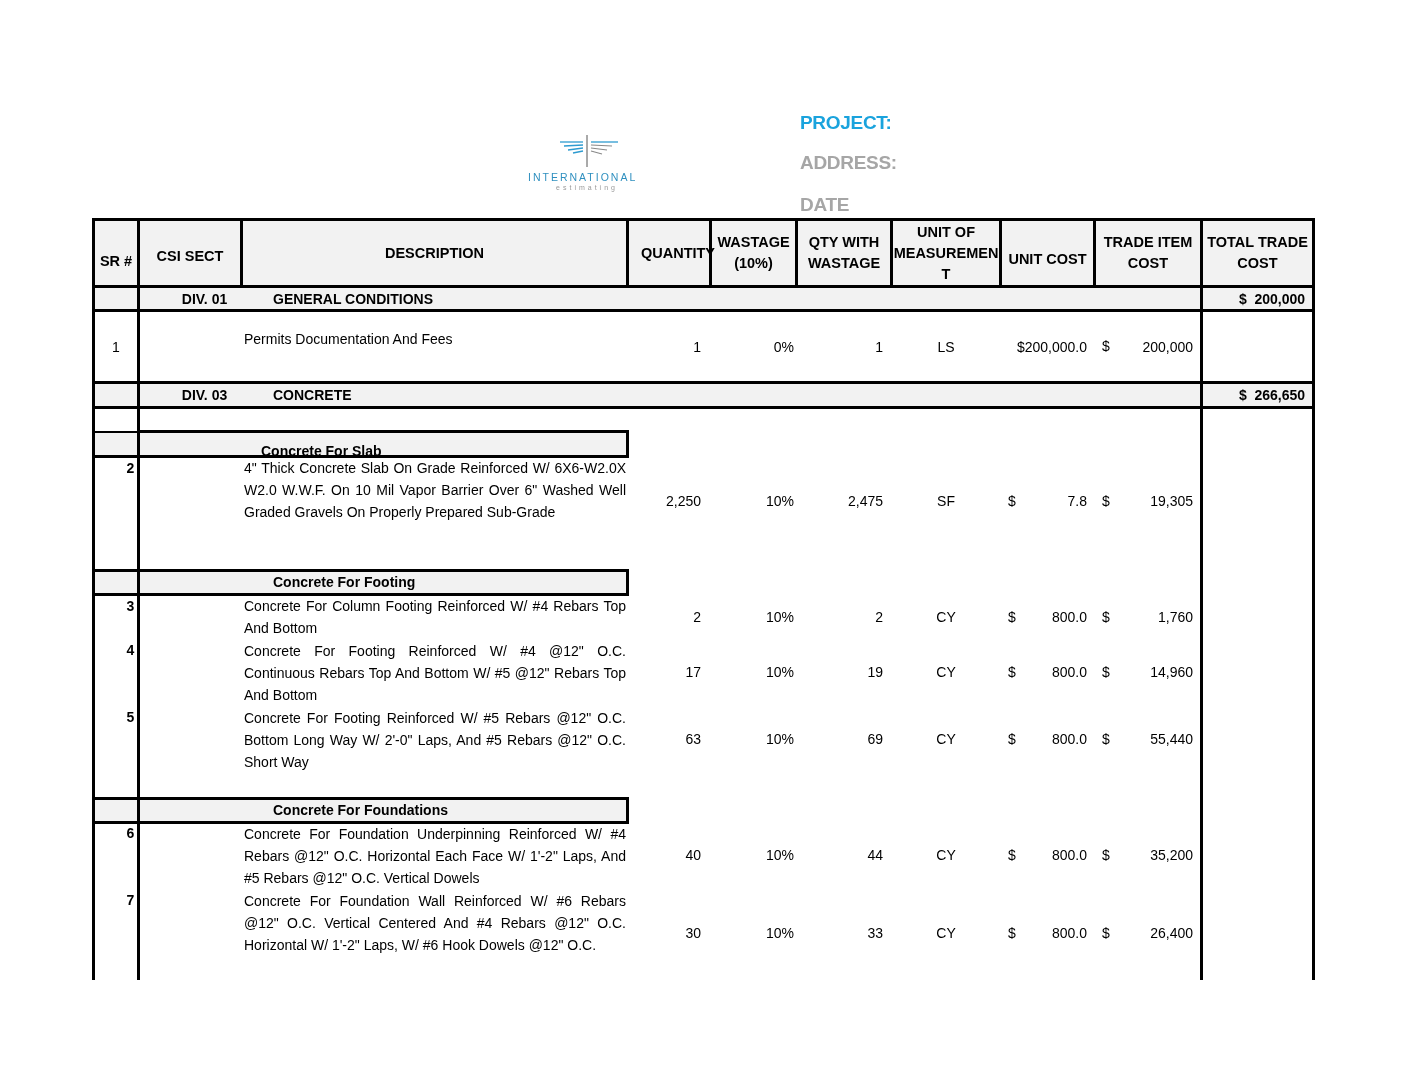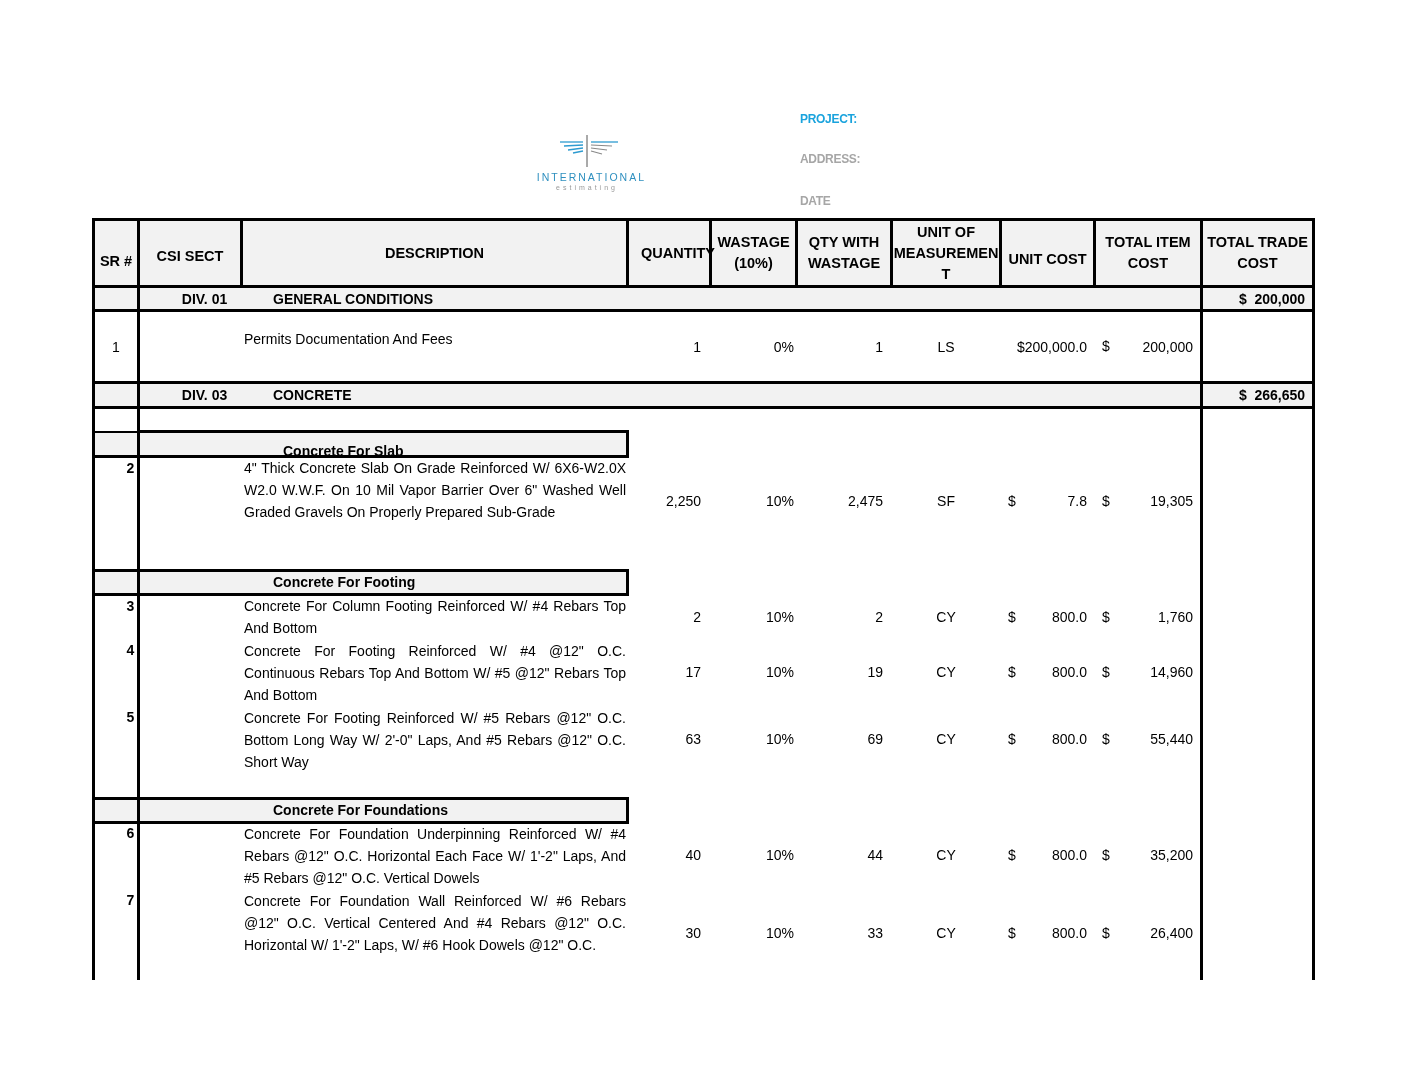--- a/index.html
+++ b/index.html
@@ -1,25 +1,25 @@
 <!DOCTYPE html>
 <html><head>
 <meta charset="utf-8">
 <style>
   html, body { margin:0; padding:0; background:#ffffff; }
   body { width:1408px; height:1088px; position:relative; overflow:hidden;
          font-family:"Liberation Sans", sans-serif; color:#000; }
-  .hdr-label { position:absolute; left:800px; font-weight:bold; font-size:12px; letter-spacing:-0.3px; }
+  .hdr-label { position:absolute; left:800px; font-weight:bold; font-size:19px; letter-spacing:-0.3px; }
   #project-label { top:112px; color:#1aa3dd; }
   #address-label { top:152px; color:#a6a6a6; }
   #date-label { top:194px; color:#a6a6a6; }
 
   
   .logo { position:absolute; left:528px; top:133px; width:118px; height:64px; }
-  .logo-name { position:absolute; left:0; top:38px; width:118px; text-align:right; font-size:10.5px; letter-spacing:2px; color:#2e8fbf; }
+  .logo-name { position:absolute; left:0; top:38px; width:118px; text-align:left; font-size:10.5px; letter-spacing:2px; color:#2e8fbf; }
   .logo-sub { position:absolute; left:0; top:51px; width:118px; text-align:center; font-size:7px; letter-spacing:3px; color:#9a9a9a; }
 
   
   .line-h { position:absolute; background:#000; height:2px; }
   .line-vt { position:absolute; background:#000; width:3px; }
   .line-ht { position:absolute; background:#000; height:3px; }
   .shade { position:absolute; background:#f2f2f2; }
 
   .cell { position:absolute; display:flex; align-items:center; font-size:14px; line-height:22px; box-sizing:border-box; }
   .th { font-weight:bold; justify-content:center; text-align:center; line-height:21px; font-size:14.5px; }
@@ -116,21 +116,21 @@
   </div>
   <div class="cell th" style="left:893px;top:221px;width:106px;height:64px;flex-direction:column;">
     <span>UNIT OF</span>
     <span>MEASUREMEN</span>
     <span>T</span>
   </div>
   <div class="cell th" style="left:1002px;top:203px;width:91px;height:49px;margin-top:32px;">
       <span>UNIT COST</span>
     </div>
   <div class="cell th" style="left:1096px;top:221px;width:104px;height:64px;flex-direction:column;">
-    <span>TOTAL ITEM</span>
+    <span>TRADE ITEM</span>
     <span>COST</span>
   </div>
   <div class="cell th" style="left:1203px;top:221px;width:109px;height:64px;flex-direction:column;">
     <span>TOTAL TRADE</span>
     <span>COST</span>
   </div>
 
   <div>
     <div class="cell c b" style="left:140px;top:288px;width:100px;height:22px;">DIV. 01</div>
     <div class="cell l b" style="left:244px;top:288px;width:380px;height:22px;">GENERAL CONDITIONS</div>
@@ -150,21 +150,21 @@
     <div class="cell r" style="left:1096px;top:312px;width:97px;height:69px;">200,000</div>
   </div>
 
   <div>
     <div class="cell c b" style="left:140px;top:384px;width:100px;height:22px;">DIV. 03</div>
     <div class="cell l b" style="left:244px;top:384px;width:380px;height:22px;">CONCRETE</div>
     <div class="dollar b" style="left:1210px;top:384px;line-height:22px;">$</div>
     <div class="cell r b" style="left:1203px;top:384px;width:102px;height:22px;">266,650</div>
   </div>
 
-  <div class="cell l b" style="left:254px;top:433px;width:380px;height:36px;">Concrete For Slab</div>
+  <div class="cell l b" style="left:232px;top:433px;width:380px;height:36px;">Concrete For Slab</div>
   <div>
     <div class="cell c b" style="left:95px;top:457px;width:42px;height:22px;">2</div>
     <div class="cell desc" style="left:244px;top:457px;width:382px;">4" Thick Concrete Slab On Grade Reinforced W/ 6X6-W2.0X W2.0 W.W.F. On 10 Mil Vapor Barrier Over 6" Washed Well Graded Gravels On Properly Prepared Sub-Grade</div>
     <div class="cell r" style="left:629px;top:490px;width:72px;height:22px;">2,250</div>
     <div class="cell r" style="left:712px;top:490px;width:82px;height:22px;">10%</div>
     <div class="cell r" style="left:798px;top:490px;width:85px;height:22px;">2,475</div>
     <div class="cell c" style="left:893px;top:490px;width:106px;height:22px;">SF</div>
     <div class="dollar" style="left:1008px;top:490px;line-height:22px;">$</div>
     <div class="cell r" style="left:1002px;top:490px;width:85px;height:22px;">7.8</div>
     <div class="dollar" style="left:1102px;top:490px;line-height:22px;">$</div>

